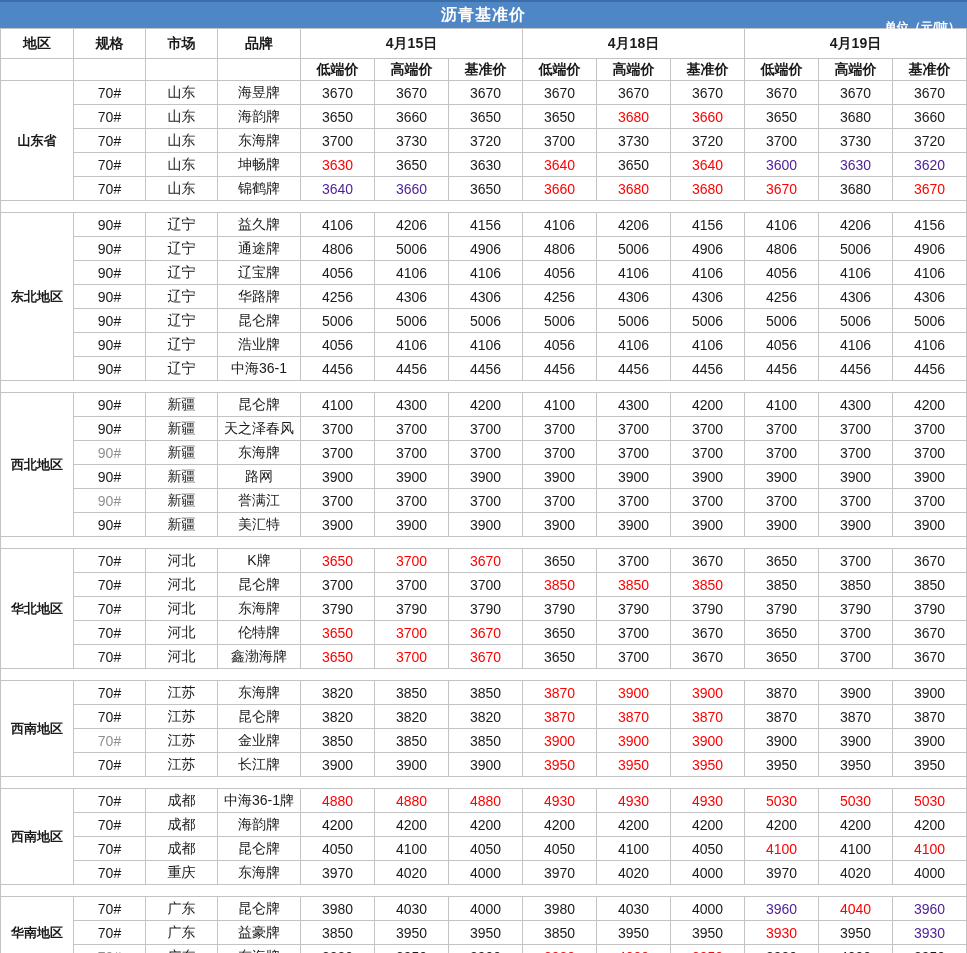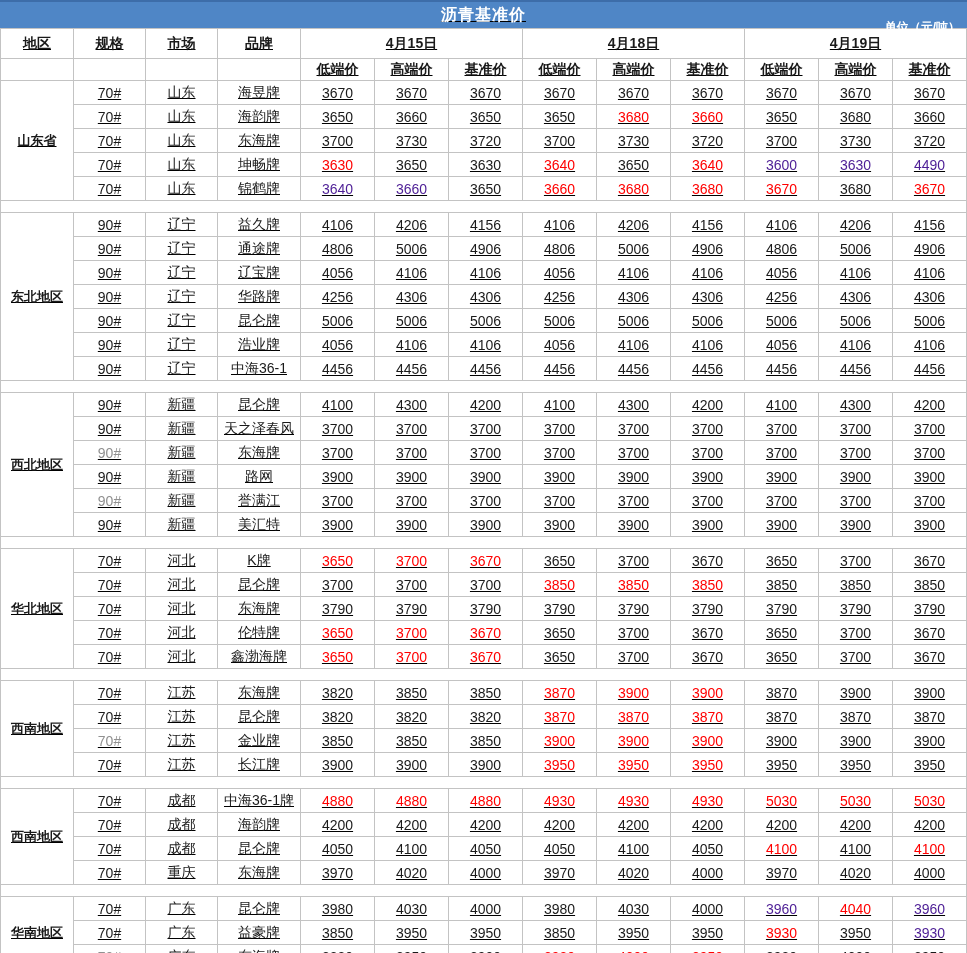--- a/index.html
+++ b/index.html
@@ -1,16 +1,16 @@
 <!DOCTYPE html>
 <html><head>
 <meta charset="utf-8">
 <style>
   html,body { margin:0; padding:0; background:#ffffff; font-family:"Liberation Sans",sans-serif; }
-  .sheet { width:967px; height:953px; background:#ffffff; overflow:hidden;text-decoration:underline; }
+  .sheet { width:967px; height:953px; background:#ffffff; overflow:hidden; }
   .titlebar {
     height:26px; background:#4f86c6; border-top:2px solid #3d6da9;
     display:flex; align-items:center; justify-content:center; position:relative;
   }
   .title { color:#ffffff; font-weight:bold; font-size:16px; letter-spacing:1px; }
   .unit { position:absolute; right:7px; top:12px; line-height:26px; color:#ffffff; font-weight:bold; font-size:12px; }
   table.price { border-collapse:collapse; table-layout:fixed; width:967px; }
   th, td {
     border:1px solid #c3c3c3; text-align:center; vertical-align:middle;
     padding:0; font-size:14px; color:#1a1a1a; white-space:nowrap; overflow:hidden;
@@ -125,21 +125,21 @@
           <td>山东</td>
           <td>坤畅牌</td>
           <td class="num red">3630</td>
           <td class="num">3650</td>
           <td class="num">3630</td>
           <td class="num red">3640</td>
           <td class="num">3650</td>
           <td class="num red">3640</td>
           <td class="num green">3600</td>
           <td class="num green">3630</td>
-          <td class="num green">4490</td>
+          <td class="num green">3620</td>
         </tr>
         <tr class="data-row">
           <td>70#</td>
           <td>山东</td>
           <td>锦鹤牌</td>
           <td class="num green">3640</td>
           <td class="num green">3660</td>
           <td class="num">3650</td>
           <td class="num red">3660</td>
           <td class="num red">3680</td>

